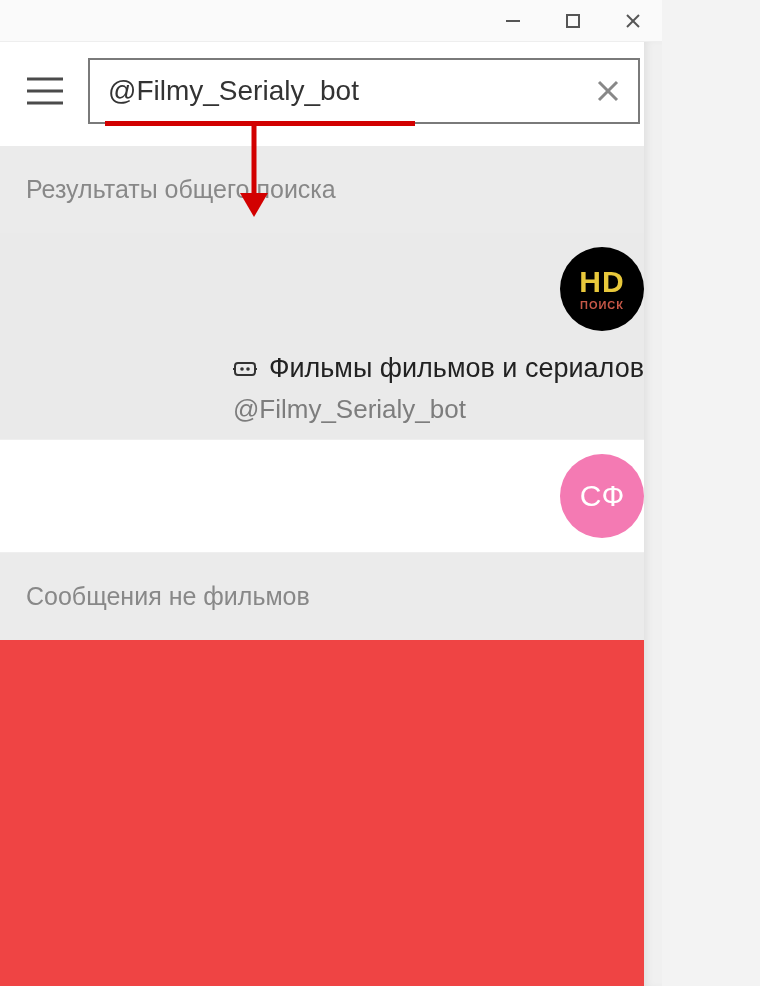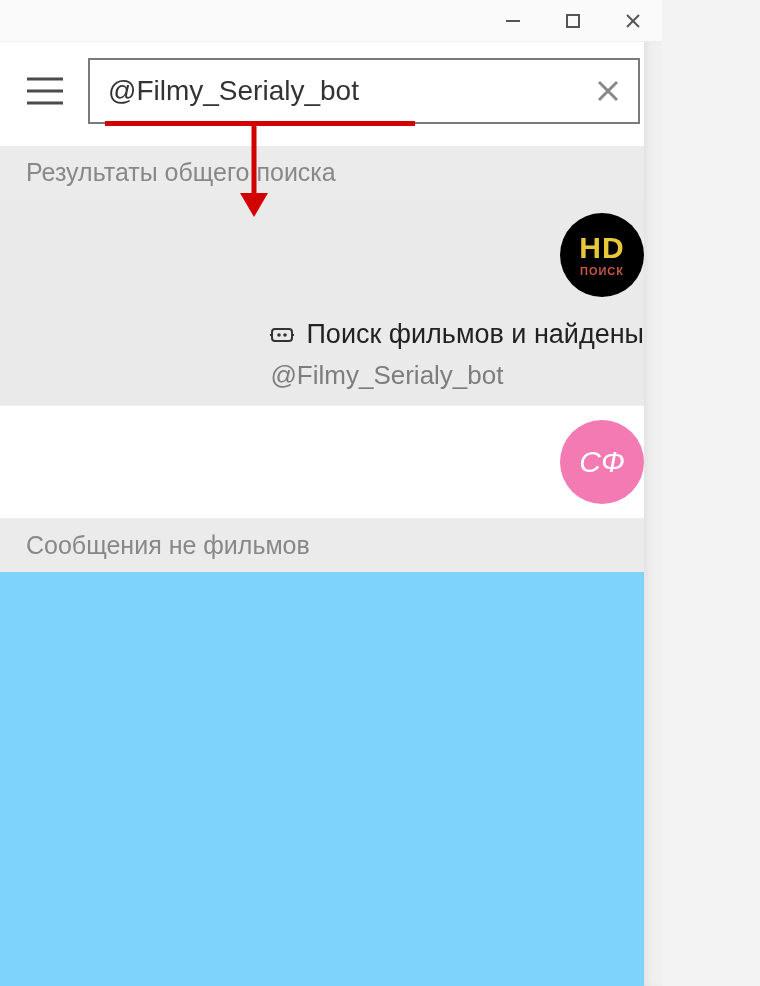--- a/index.html
+++ b/index.html
@@ -1,17 +1,17 @@
 <!DOCTYPE html>
 <html><head>
 <meta charset="utf-8">
 <style>
   * { box-sizing: border-box; margin: 0; padding: 0; }
   html, body { width: 760px; height: 986px; font-family: "Segoe UI", Arial, sans-serif; background: #f3f3f3; }
-  .window { position: relative; width: 662px; height: 986px; background: #7dd3fc; }
+  .window { position: relative; width: 662px; height: 986px; background: #ef4444; }
   .titlebar { height: 42px; background: #fafafa; display: flex; justify-content: flex-end; align-items: center; padding-right: 8px; gap: 18px; border-bottom: 1px solid #eee; }
   .titlebar .win-btn { width: 42px; height: 42px; display: flex; align-items: center; justify-content: center; color: #555; cursor: pointer; }
   .titlebar .win-btn svg { stroke: #555; }
   .header-row { display: flex; align-items: center; padding: 16px 22px 22px 22px; gap: 20px; background: #fff; }
   .hamburger { width: 46px; height: 46px; display: flex; align-items: center; justify-content: center; cursor: pointer; }
   .hamburger svg line { stroke: #4b4b4b; stroke-width: 3; }
   .search-wrap { flex: 1; position: relative; }
   .search-input {
     width: 100%; height: 66px; font-size: 28px; padding: 0 70px 0 18px;
     border: 2px solid #7a7a7a; background: #fff; color: #333;
@@ -24,37 +24,37 @@
   }
   .red-underline {
     position: absolute; height: 5px; background: #d20000;
     left: 105px; top: 121px; width: 310px;
   }
   .red-arrow {
     position: absolute; left: 234px; top: 121px; width: 40px; height: 96px;
     pointer-events: none;
   }
   .section-header {
-    padding: 12px 26px; font-size: 25px; color: #888; background: #ebebeb;
+    padding: 29px 26px; font-size: 25px; color: #888; background: #ebebeb;
   }
   .result-list { background: #fff; }
   .result-item {
     display: flex; align-items: flex-end; gap: 22px; padding: 14px 18px;
     border-bottom: 1px solid #efefef; cursor: pointer; flex-direction: column;
   }
   .result-item.selected { background: #eaeaea; }
   .avatar {
     width: 84px; height: 84px; border-radius: 50%; flex-shrink: 0;
     display: flex; align-items: center; justify-content: center;
     font-weight: 600; color: #fff; font-size: 24px;
   }
   .avatar-hd { background: #000; flex-direction: column; }
   .avatar-hd .hd-top { color: #e8c83b; font-size: 30px; font-weight: 800; letter-spacing: 1px; line-height: 1; }
   .avatar-hd .hd-bottom { color: #c85848; font-size: 11px; font-weight: 700; letter-spacing: 1px; margin-top: 2px; }
-  .avatar-sf { background: #f47ab3; font-size: 30px; font-weight: 500; font-style: italic; }
+  .avatar-sf { background: #f47ab3; font-size: 30px; font-weight: 500; }
   .result-text { display: flex; flex-direction: column; gap: 10px; }
   .result-title-row { display: flex; align-items: center; gap: 12px; font-size: 27px; color: #222; }
   .result-title-row .bot-icon { display: inline-flex; }
   .result-username { font-size: 26px; color: #7d7d7d; }
   .blur-right {
     position: absolute; right: 0; top: 42px; width: 18px; height: 944px;
     background: #f0f0f0; box-shadow: inset 6px 0 8px -4px rgba(0,0,0,0.08);
   }
 </style>
 </head>
@@ -119,21 +119,21 @@
         <div class="result-title-row">
           <span class="bot-icon">
             <svg width="24" height="20" viewBox="0 0 24 20">
               <rect x="2" y="4" width="20" height="12" rx="3" fill="none" stroke="#333" stroke-width="2"></rect>
               <line x1="0" y1="10" x2="2" y2="10" stroke="#333" stroke-width="2"></line>
               <line x1="22" y1="10" x2="24" y2="10" stroke="#333" stroke-width="2"></line>
               <circle cx="9" cy="10" r="1.8" fill="#333"></circle>
               <circle cx="15" cy="10" r="1.8" fill="#333"></circle>
             </svg>
           </span>
-          <span>Поиск фильмов и найдены</span>
+          <span>Фильмы фильмов и сериалов</span>
         </div>
         <div class="result-username">@Filmy_Serialy_bot</div>
       </div>
     </div>
 
     <div class="result-item">
       <div class="avatar avatar-sf">
         <span>СФ</span>
       </div>
     </div>

